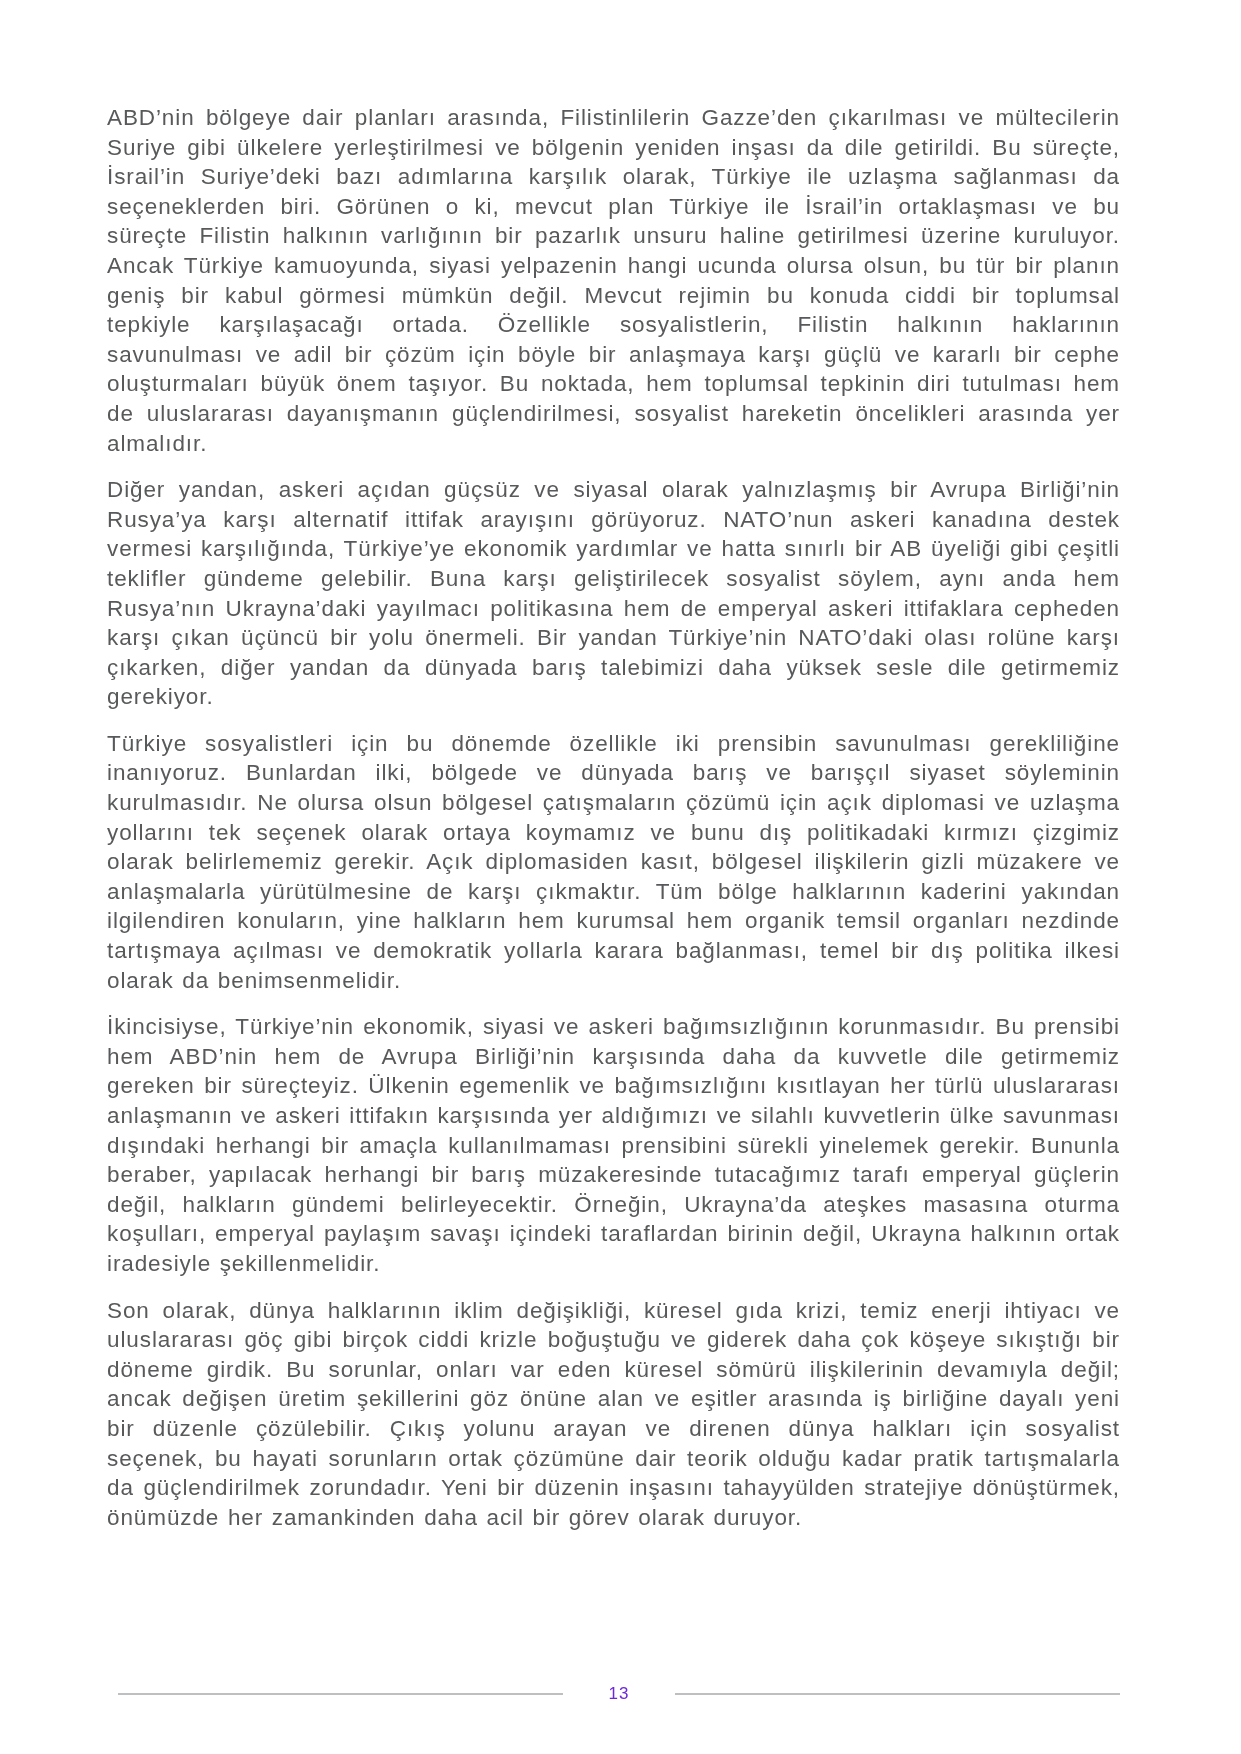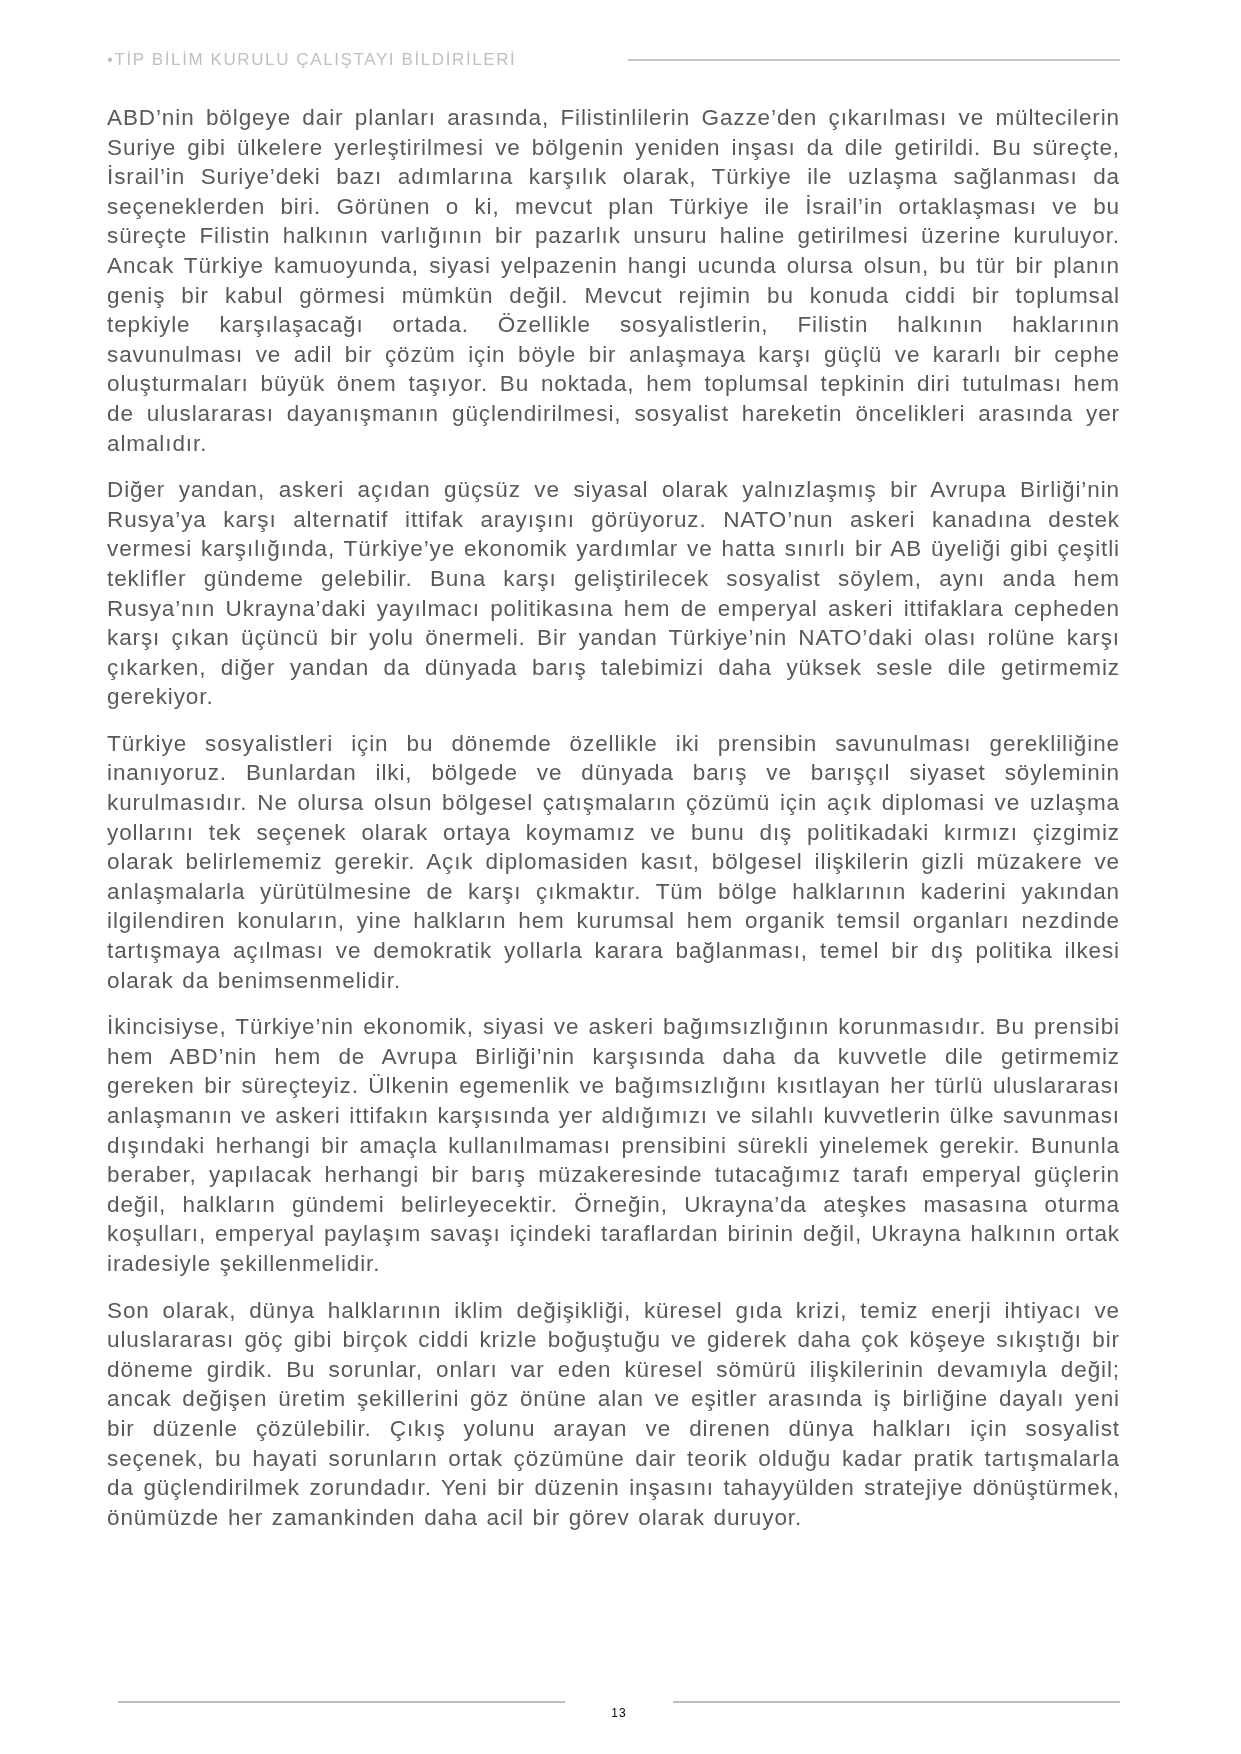--- a/index.html
+++ b/index.html
@@ -63,35 +63,30 @@
     display: flex;
     align-items: center;
   }
   .footer-rule {
     flex: 1;
     height: 2px;
     background: #bdbfc1;
   }
   .page-number {
     padding: 0 46px;
-    font-size: 12px;
-    color: #000000;
+    font-size: 17px;
+    color: #6d28d9;
     letter-spacing: 1px;
-    margin-top: 22px;
   }
 </style>
 </head>
 <body>
 
 <div class="page">
 
-  <div class="page-header">
-    <span class="header-title"><span>•</span><span>TİP BİLİM KURULU ÇALIŞTAYI BİLDİRİLERİ</span></span>
-    <span class="header-rule"></span>
-  </div>
 
   <div class="doc-body">
     <p>ABD’nin bölgeye dair planları arasında, Filistinlilerin Gazze’den çıkarılması ve mültecilerin Suriye gibi ülkelere yerleştirilmesi ve bölgenin yeniden inşası da dile getirildi. Bu süreçte, İsrail’in Suriye’deki bazı adımlarına karşılık olarak, Türkiye ile uzlaşma sağlanması da seçeneklerden biri. Görünen o ki, mevcut plan Türkiye ile İsrail’in ortaklaşması ve bu süreçte Filistin halkının varlığının bir pazarlık unsuru haline getirilmesi üzerine kuruluyor. Ancak Türkiye kamuoyunda, siyasi yelpazenin hangi ucunda olursa olsun, bu tür bir planın geniş bir kabul görmesi mümkün değil. Mevcut rejimin bu konuda ciddi bir toplumsal tepkiyle karşılaşacağı ortada. Özellikle sosyalistlerin, Filistin halkının haklarının savunulması ve adil bir çözüm için böyle bir anlaşmaya karşı güçlü ve kararlı bir cephe oluşturmaları büyük önem taşıyor. Bu noktada, hem toplumsal tepkinin diri tutulması hem de uluslararası dayanışmanın güçlendirilmesi, sosyalist hareketin öncelikleri arasında yer almalıdır.</p>
     <p>Diğer yandan, askeri açıdan güçsüz ve siyasal olarak yalnızlaşmış bir Avrupa Birliği’nin Rusya’ya karşı alternatif ittifak arayışını görüyoruz. NATO’nun askeri kanadına destek vermesi karşılığında, Türkiye’ye ekonomik yardımlar ve hatta sınırlı bir AB üyeliği gibi çeşitli teklifler gündeme gelebilir. Buna karşı geliştirilecek sosyalist söylem, aynı anda hem Rusya’nın Ukrayna’daki yayılmacı politikasına hem de emperyal askeri ittifaklara cepheden karşı çıkan üçüncü bir yolu önermeli. Bir yandan Türkiye’nin NATO’daki olası rolüne karşı çıkarken, diğer yandan da dünyada barış talebimizi daha yüksek sesle dile getirmemiz gerekiyor.</p>
     <p>Türkiye sosyalistleri için bu dönemde özellikle iki prensibin savunulması gerekliliğine inanıyoruz. Bunlardan ilki, bölgede ve dünyada barış ve barışçıl siyaset söyleminin kurulmasıdır. Ne olursa olsun bölgesel çatışmaların çözümü için açık diplomasi ve uzlaşma yollarını tek seçenek olarak ortaya koymamız ve bunu dış politikadaki kırmızı çizgimiz olarak belirlememiz gerekir. Açık diplomasiden kasıt, bölgesel ilişkilerin gizli müzakere ve anlaşmalarla yürütülmesine de karşı çıkmaktır. Tüm bölge halklarının kaderini yakından ilgilendiren konuların, yine halkların hem kurumsal hem organik temsil organları nezdinde tartışmaya açılması ve demokratik yollarla karara bağlanması, temel bir dış politika ilkesi olarak da benimsenmelidir.</p>
     <p>İkincisiyse, Türkiye’nin ekonomik, siyasi ve askeri bağımsızlığının korunmasıdır. Bu prensibi hem ABD’nin hem de Avrupa Birliği’nin karşısında daha da kuvvetle dile getirmemiz gereken bir süreçteyiz. Ülkenin egemenlik ve bağımsızlığını kısıtlayan her türlü uluslararası anlaşmanın ve askeri ittifakın karşısında yer aldığımızı ve silahlı kuvvetlerin ülke savunması dışındaki herhangi bir amaçla kullanılmaması prensibini sürekli yinelemek gerekir. Bununla beraber, yapılacak herhangi bir barış müzakeresinde tutacağımız tarafı emperyal güçlerin değil, halkların gündemi belirleyecektir. Örneğin, Ukrayna’da ateşkes masasına oturma koşulları, emperyal paylaşım savaşı içindeki taraflardan birinin değil, Ukrayna halkının ortak iradesiyle şekillenmelidir.</p>
     <p>Son olarak, dünya halklarının iklim değişikliği, küresel gıda krizi, temiz enerji ihtiyacı ve uluslararası göç gibi birçok ciddi krizle boğuştuğu ve giderek daha çok köşeye sıkıştığı bir döneme girdik. Bu sorunlar, onları var eden küresel sömürü ilişkilerinin devamıyla değil; ancak değişen üretim şekillerini göz önüne alan ve eşitler arasında iş birliğine dayalı yeni bir düzenle çözülebilir. Çıkış yolunu arayan ve direnen dünya halkları için sosyalist seçenek, bu hayati sorunların ortak çözümüne dair teorik olduğu kadar pratik tartışmalarla da güçlendirilmek zorundadır. Yeni bir düzenin inşasını tahayyülden stratejiye dönüştürmek, önümüzde her zamankinden daha acil bir görev olarak duruyor.</p>
   </div>
 
   <div class="page-footer">

